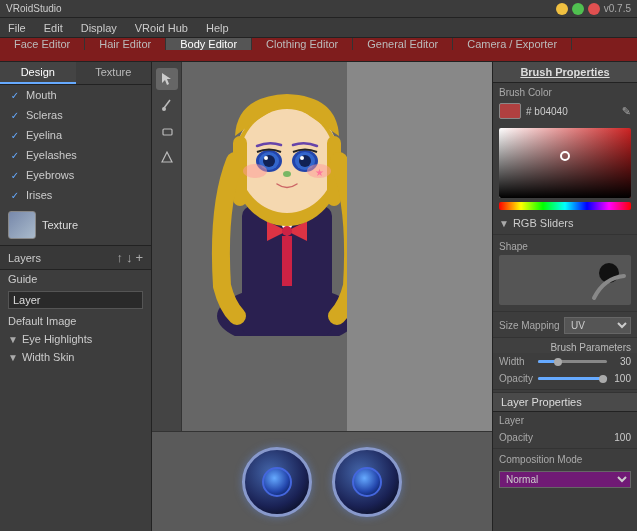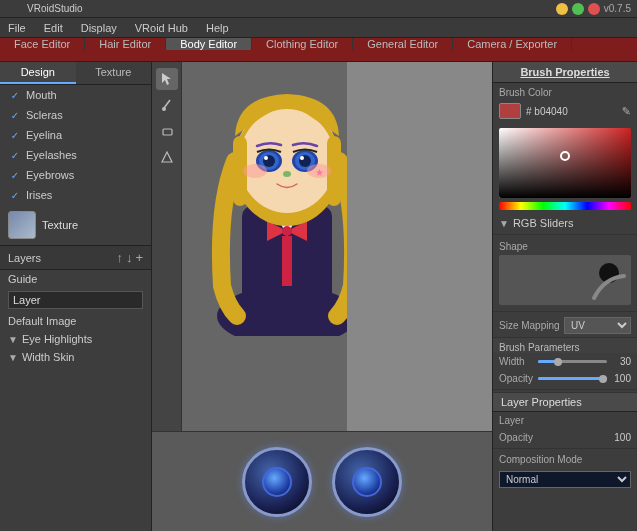--- a/index.html
+++ b/index.html
@@ -1,20 +1,20 @@
 <!DOCTYPE html>
 <html><head>
   <meta charset="utf-8">
   <style>
     * { box-sizing: border-box; margin: 0; padding: 0; }
     body { font-family: 'Segoe UI', Arial, sans-serif; font-size: 11px; background: #2b2b2b; color: #ddd; width: 637px; height: 531px; overflow: hidden; }
     
     
     .title-bar { background: #3c3c3c; height: 18px; display: flex; align-items: center; justify-content: space-between; padding: 0 6px; border-bottom: 1px solid #222; }
-    .title-bar-left { color: #ccc; font-size: 10px; margin-left: 21px; }
+    .title-bar-left { color: #ccc; font-size: 10px; }
     .title-bar-right { display: flex; gap: 4px; }
     .title-btn { width: 12px; height: 12px; border-radius: 50%; border: none; cursor: pointer; }
     .title-btn.minimize { background: #f0c040; }
     .title-btn.maximize { background: #50c050; }
     .title-btn.close { background: #e05050; }
     .version-label { color: #aaa; font-size: 10px; }
 
     
     .menu-bar { background: #3a3a3a; height: 20px; display: flex; align-items: center; padding: 0 4px; gap: 10px; border-bottom: 1px solid #222; }
     .menu-item { color: #ccc; font-size: 11px; cursor: pointer; padding: 1px 4px; }
@@ -98,21 +98,21 @@
     .divider { height: 1px; background: #333; margin: 2px 0; }
     
     .section-header { background: #4a4a4a; padding: 3px 8px; font-size: 11px; color: #ddd; border-top: 1px solid #333; border-bottom: 1px solid #222; text-align: left; }
     
     .layer-prop-row { display: flex; align-items: center; padding: 3px 6px; }
     .layer-prop-label { color: #aaa; font-size: 10px; flex: 1; }
     .layer-prop-value { color: #ccc; font-size: 10px; min-width: 25px; text-align: right; }
     
     .comp-mode-row { display: flex; align-items: center; padding: 3px 6px; gap: 4px; }
     .comp-mode-label { color: #aaa; font-size: 10px; }
-    .comp-mode-select { flex: 1; background: #0f172a; border: 1px solid #666; color: #ccc; font-size: 10px; padding: 1px 2px; }
+    .comp-mode-select { flex: 1; background: #701a75; border: 1px solid #666; color: #ccc; font-size: 10px; padding: 1px 2px; }
     .canvas-main { flex: 1; background: #666; position: relative; }
     .canvas-right { width: 145px; background: #888; }
   </style>
 </head>
 <body>
 
 <div class="title-bar">
   <span class="title-bar-left">VRoidStudio</span>
   <div class="title-bar-right">
     <button class="title-btn minimize"></button>
@@ -333,21 +333,21 @@
 
     <div class="divider"></div>
 
     <div class="size-mapping-row">
       <span class="param-label">Size Mapping</span>
       <select class="size-mapping-select">
         <option>UV</option>
       </select>
     </div>
 
-    <div style="padding: 3px 6px 0; background: #404040; border-top: 1px solid #333;">
+    <div style="padding: 3px 6px 0; background: #404040; border-top: 1px solid #333; text-align: right;">
       <span style="font-size:10px; color:#bbb;">Brush Parameters</span>
     </div>
 
     <div class="param-row">
       <span class="param-label">Width</span>
       <div class="param-slider" style="position:relative;">
         <div class="param-slider-fill" style="width: 30%;"></div>
         <div class="param-slider-thumb" style="left: calc(30% - 4px);"></div>
       </div>
       <span class="param-value">30</span>

